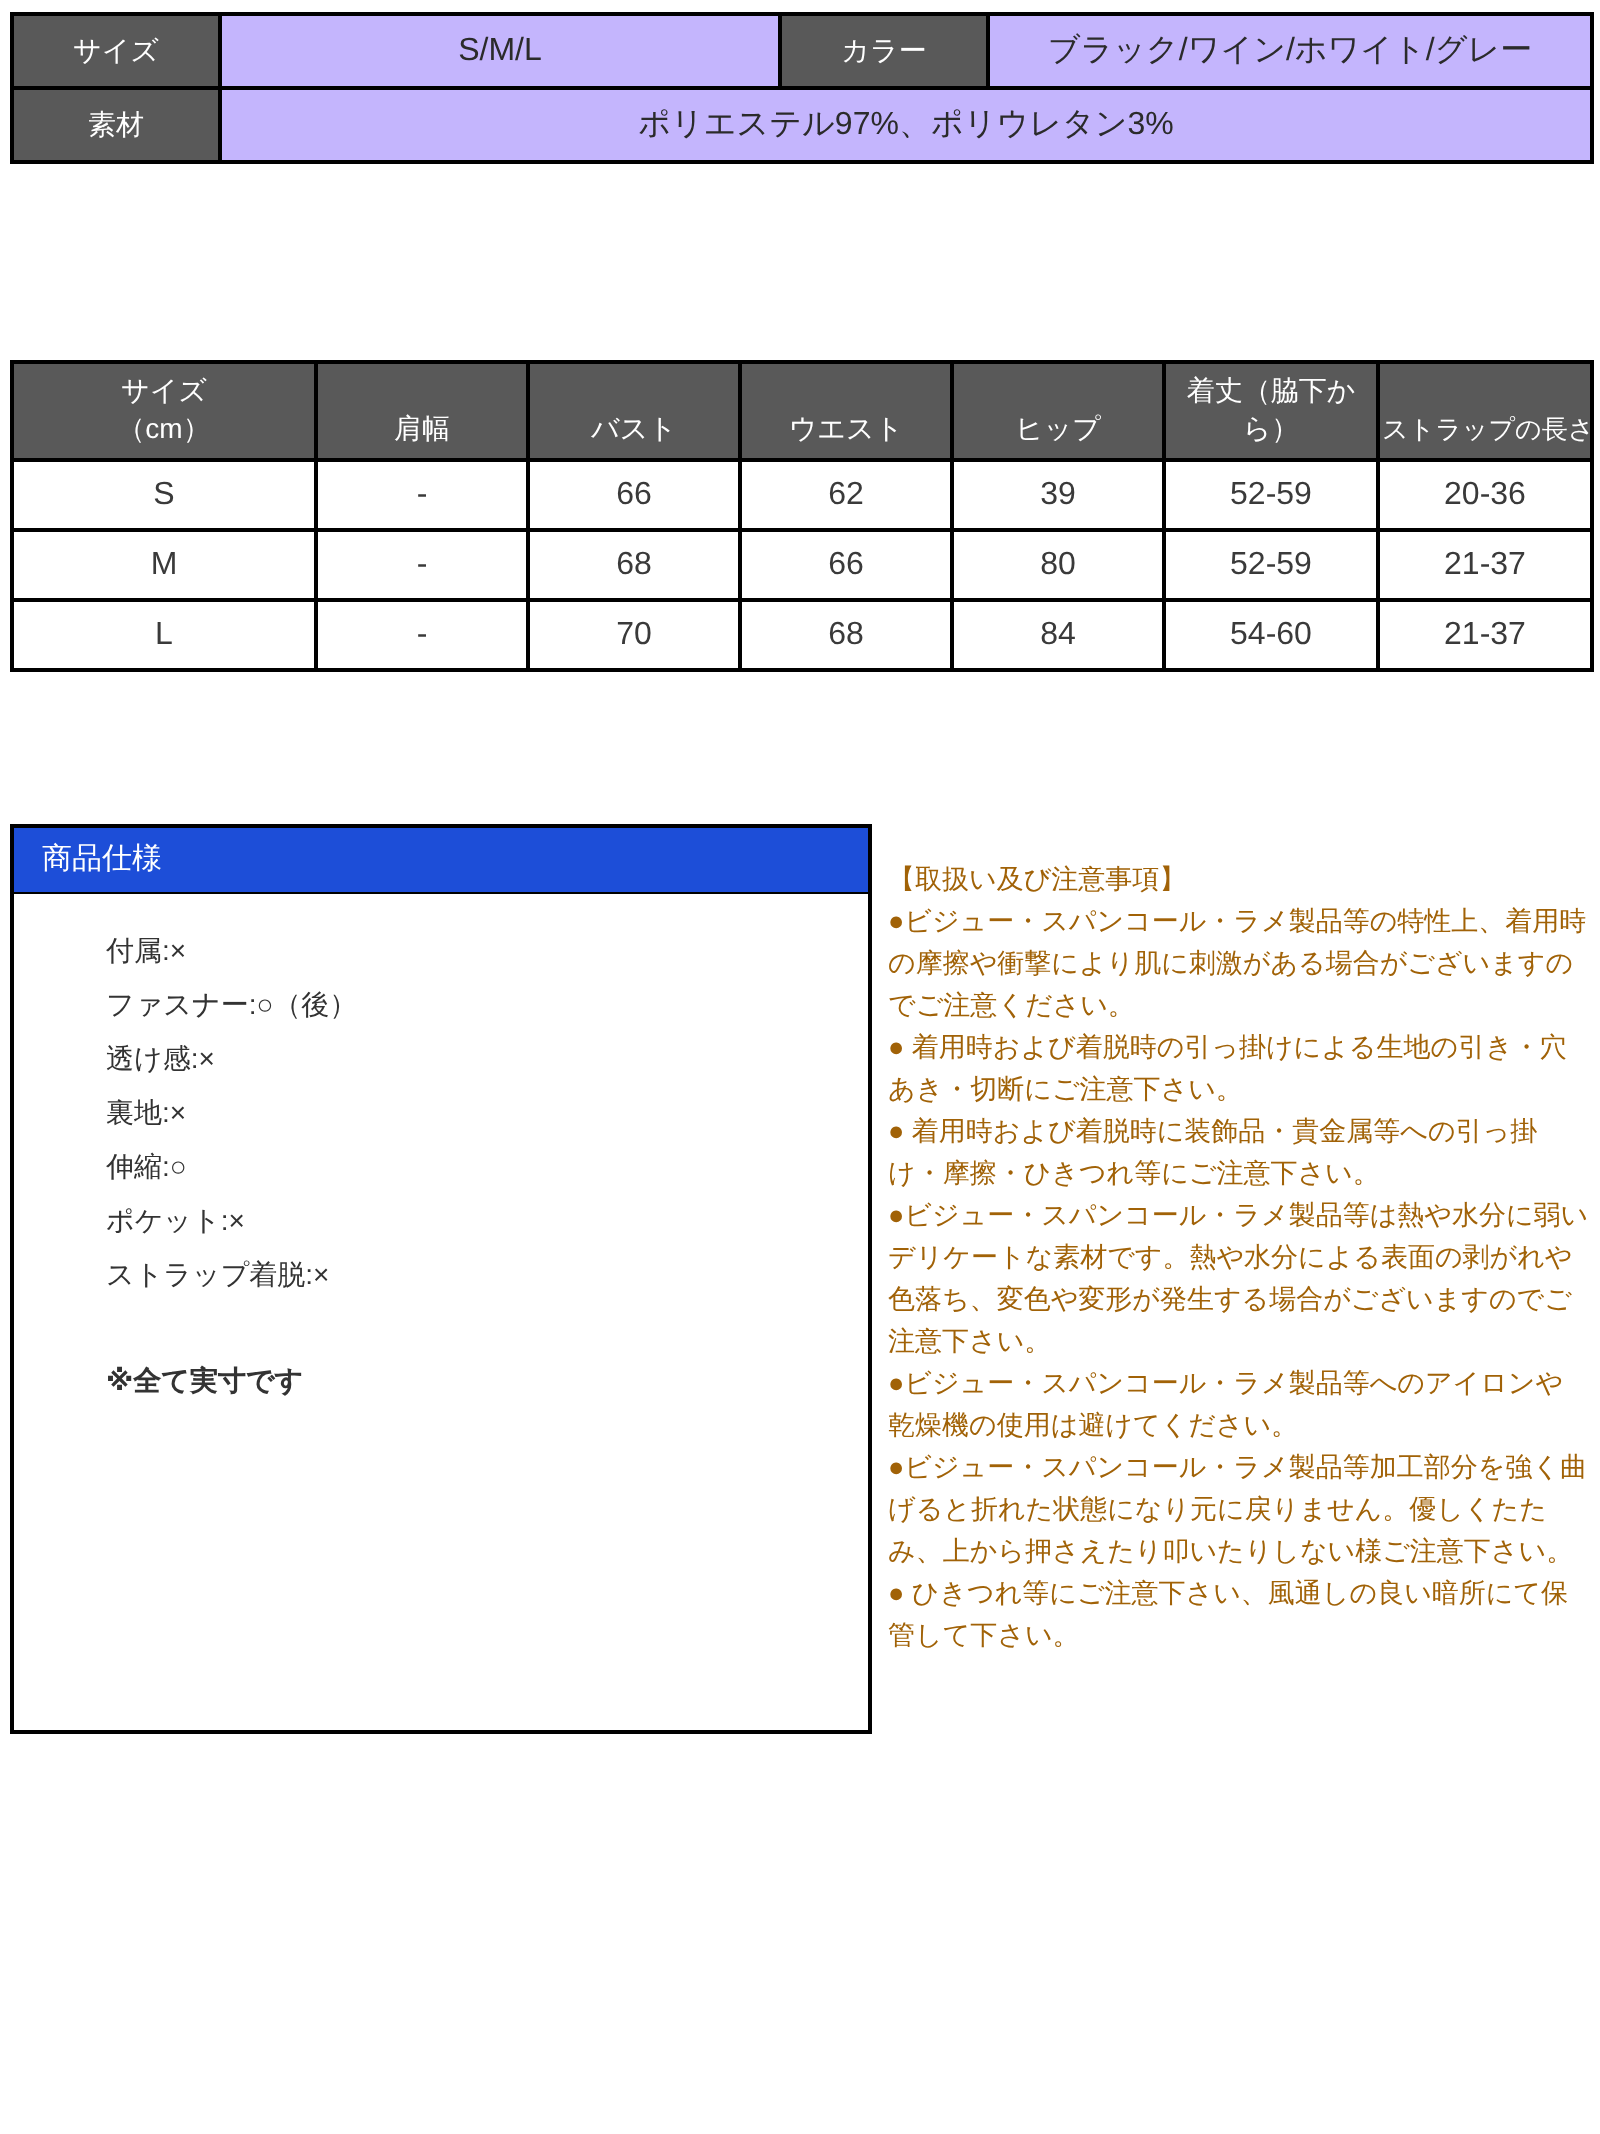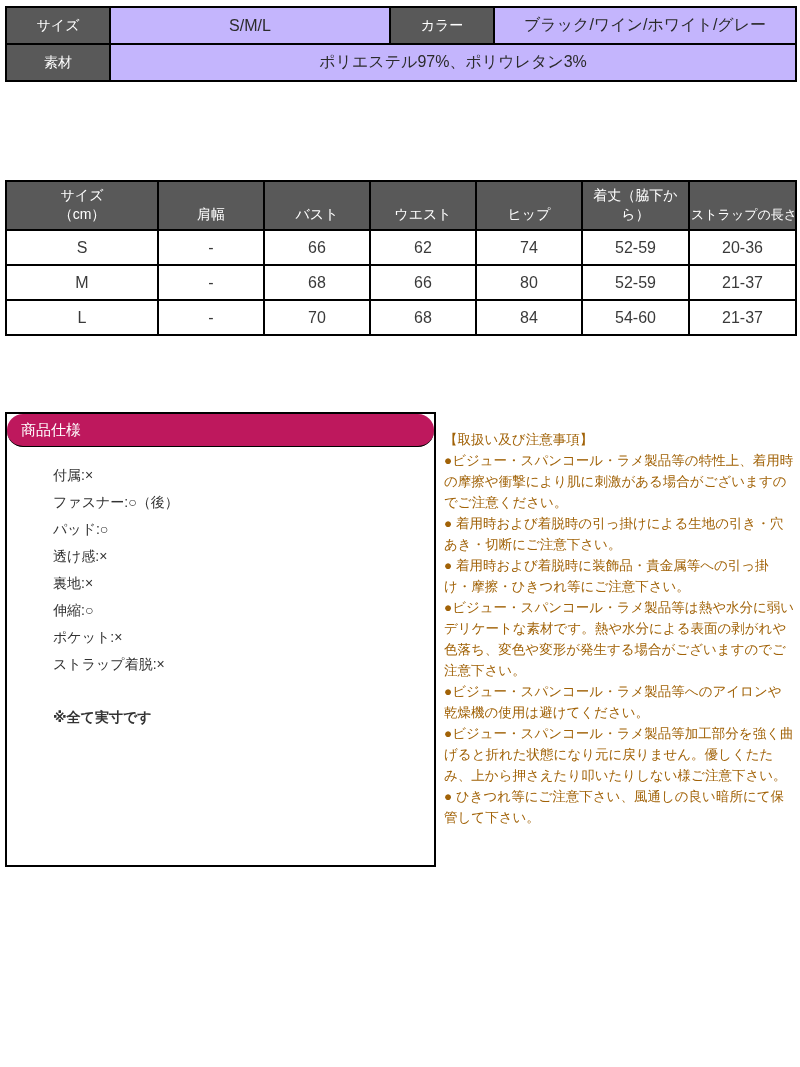--- a/index.html
+++ b/index.html
@@ -46,23 +46,23 @@
   }
   .th-line { display: block; }
 
   
   .spec-box {
     position: absolute; left: 5px; top: 412px;
     width: 431px; height: 455px;
     border: 2px solid #000; box-sizing: border-box; background: #fff;
   }
   .spec-box-header {
-    background: #be185d; color: #ffffff;
+    background: #1d4ed8; color: #ffffff;
     font-size: 15px; height: 32px; line-height: 32px;
-    padding-left: 14px; border-bottom: 1px solid #000; border-radius: 16px;
+    padding-left: 14px; border-bottom: 1px solid #000;
   }
   .spec-box-body { padding: 15px 14px 0 14px; font-size: 14px; color: #333; margin-left: 32px; }
   .spec-item { line-height: 27px; }
   .spec-note { line-height: 27px; margin-top: 26px; font-weight: bold; }
 
   
   .care-notes {
     position: absolute; left: 444px; top: 429px; width: 351px;
     font-size: 13.5px; line-height: 21px; color: #a16207;
   }
@@ -115,21 +115,21 @@
       <th>ウエスト</th>
       <th>ヒップ</th>
       <th>着丈（脇下から）</th>
       <th class="strap">ストラップの長さ</th>
     </tr>
     <tr>
       <td>S</td>
       <td>-</td>
       <td>66</td>
       <td>62</td>
-      <td>74</td>
+      <td>39</td>
       <td>52-59</td>
       <td>20-36</td>
     </tr>
     <tr>
       <td>M</td>
       <td>-</td>
       <td>68</td>
       <td>66</td>
       <td>80</td>
       <td>52-59</td>
@@ -145,21 +145,20 @@
       <td>21-37</td>
     </tr>
   </tbody>
     </table>
 
   <div class="spec-box">
     <div class="spec-box-header">商品仕様</div>
     <div class="spec-box-body">
       <div class="spec-item">付属:×</div>
       <div class="spec-item">ファスナー:○（後）</div>
-      <div class="spec-item">パッド:○</div>
       <div class="spec-item">透け感:×</div>
       <div class="spec-item">裏地:×</div>
       <div class="spec-item">伸縮:○</div>
       <div class="spec-item">ポケット:×</div>
       <div class="spec-item">ストラップ着脱:×</div>
       <div class="spec-note">※全て実寸です</div>
     </div>
   </div>
 
   <div class="care-notes">

